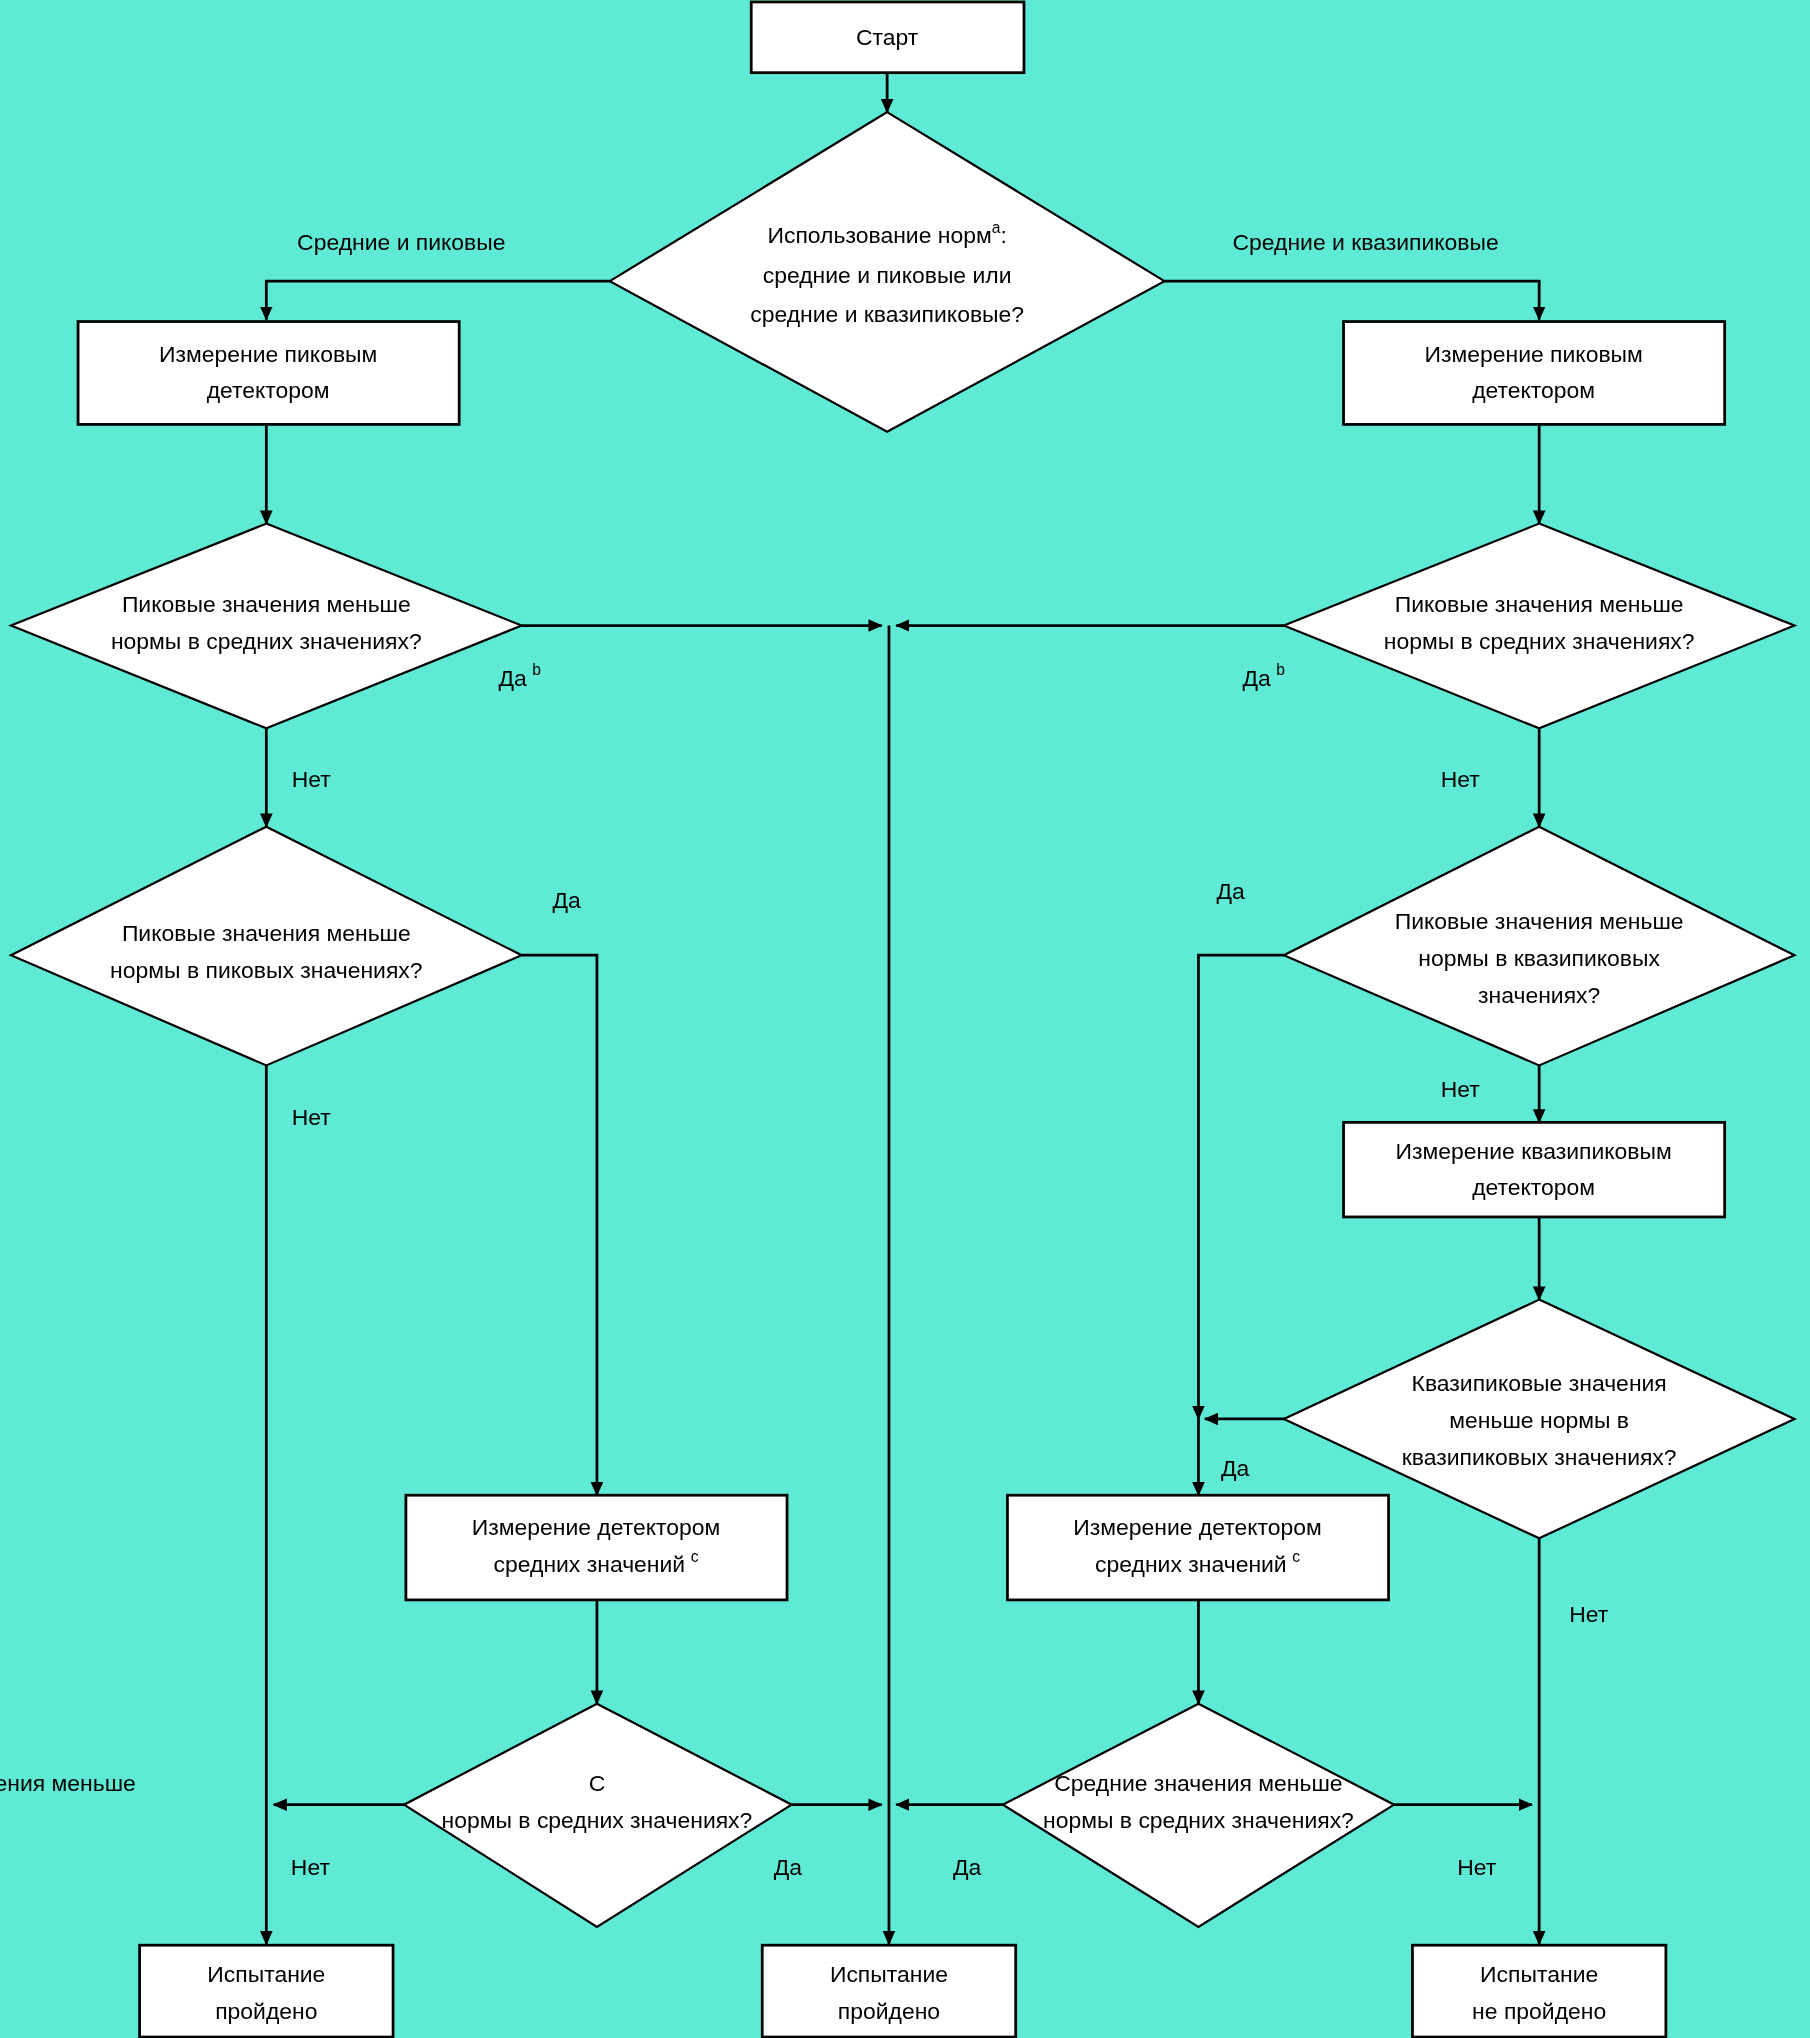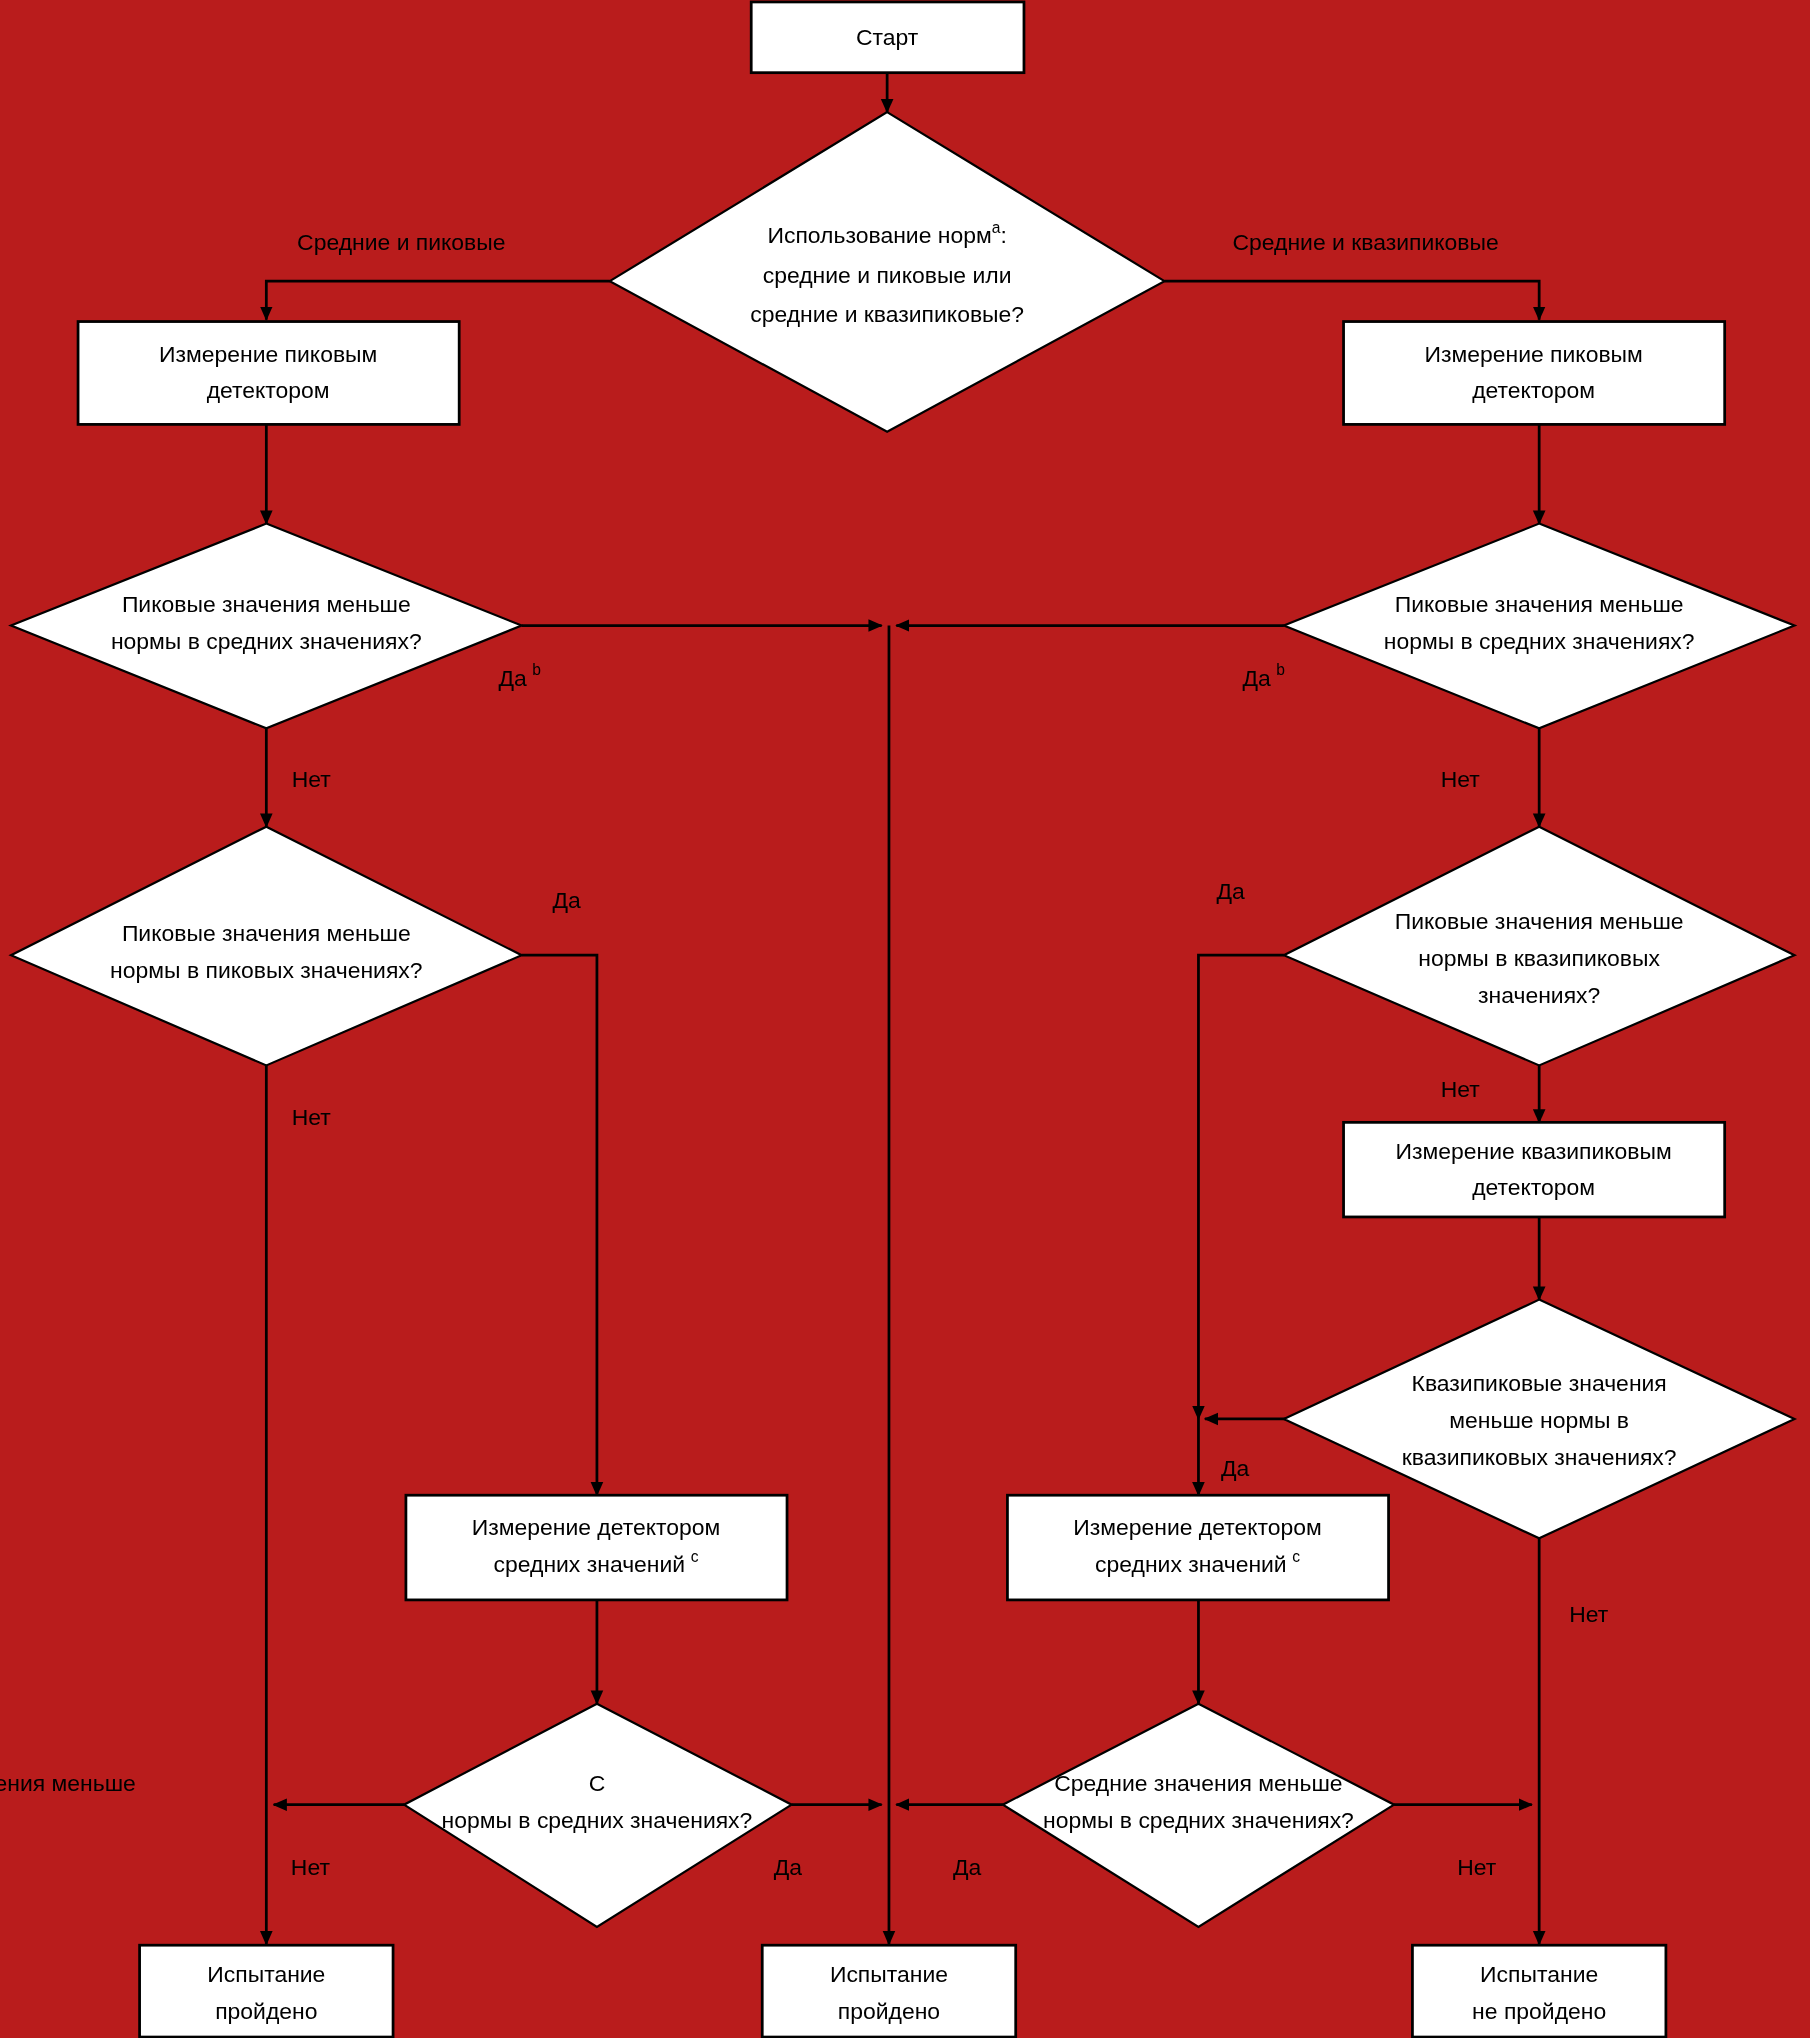--- a/index.html
+++ b/index.html
@@ -7,21 +7,21 @@
     padding: 0;
     background: #ffffff;
   }
   body {
     font-family: "Liberation Sans", sans-serif;
   }
   #flow-root {
     position: relative;
     width: 1811px;
     height: 2039px;
-    background: #b91c1c;
+    background: #5eead4;
     overflow: hidden;
   }
   svg#flow-svg {
     position: absolute;
     left: 0;
     top: 0;
     width: 1811px;
     height: 2039px;
     display: block;
   }

